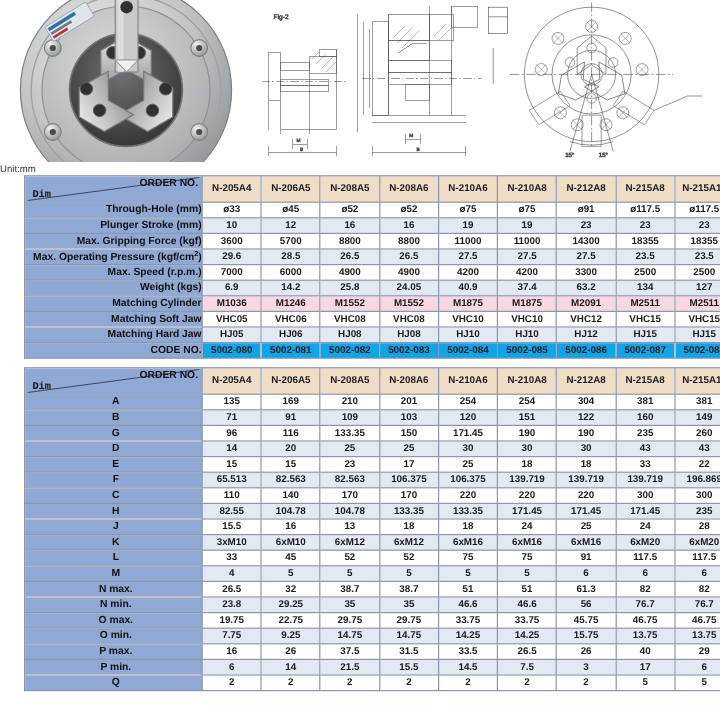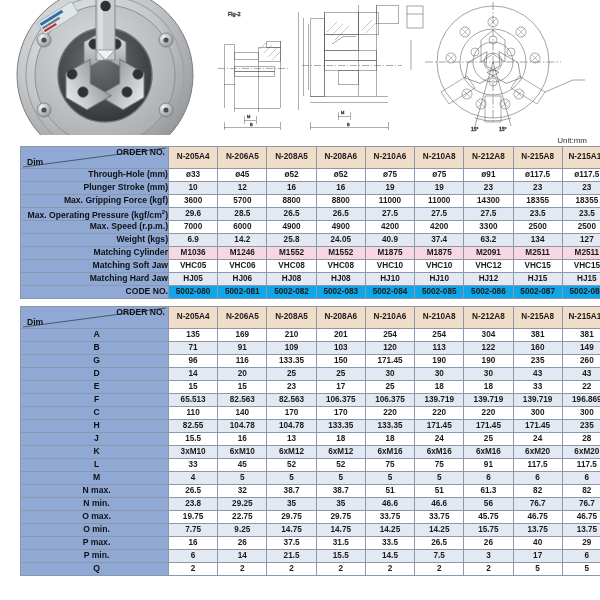--- a/index.html
+++ b/index.html
@@ -16,21 +16,21 @@
 
   .photo-wrap { width:210px; height:135px; position:relative; overflow:hidden; }
   .chuck-photo { position:absolute; left:14px; top:-16px; width:182px; height:182px; }
 
   .dwg { position:relative; overflow:hidden; background:#fff; }
   #dwg-section { width:195px; height:135px; }
   #dwg-front   { width:195px; height:135px; }
 
   
   #unit-line {
-    width:600px; height:11px; text-align:right; padding-right:13px;
+    width:600px; height:11px; text-align:left; padding-right:0;
     font-size:8px; color:#333; line-height:11px;
   }
 
   
   .tbl {
     border-collapse:collapse;
     table-layout:fixed;
     width:592px;
     margin:0 20px;
     border:1.5px solid #6b6255;
@@ -82,21 +82,21 @@
   td.diag .dline {
     position:absolute; left:0; top:0; width:100%; height:100%;
     pointer-events:none;
   }
   td.diag .ord {
     position:absolute; right:3px; top:1px;
     font-size:8.6px; font-weight:bold; color:#111;
   }
   td.diag .dim {
     position:absolute; left:6px; bottom:1px;
-    font-size:8.6px; font-weight:bold; color:#111;
+    font-size:8.6px; font-weight:bold; color:#111;font-family:Liberation Mono, monospace;
   }
 
   .tall { height:21px; }
   .gap { height:7px; }
   sup { font-size:6px; vertical-align:super; }
 </style>
 </head>
 <body>
 
 <div id="top-band">
@@ -538,21 +538,21 @@
         <td class="vw">381</td>
         <td class="vw">381</td>
       </tr>
       <tr>
         <td class="lbl lbl-c">B</td>
         <td class="vb">71</td>
         <td class="vb">91</td>
         <td class="vb">109</td>
         <td class="vb">103</td>
         <td class="vb">120</td>
-        <td class="vb">113</td>
+        <td class="vb">151</td>
         <td class="vb">122</td>
         <td class="vb">160</td>
         <td class="vb">149</td>
       </tr>
       <tr>
         <td class="lbl lbl-c">G</td>
         <td class="vw">96</td>
         <td class="vw">116</td>
         <td class="vw">133.35</td>
         <td class="vw">150</td>

